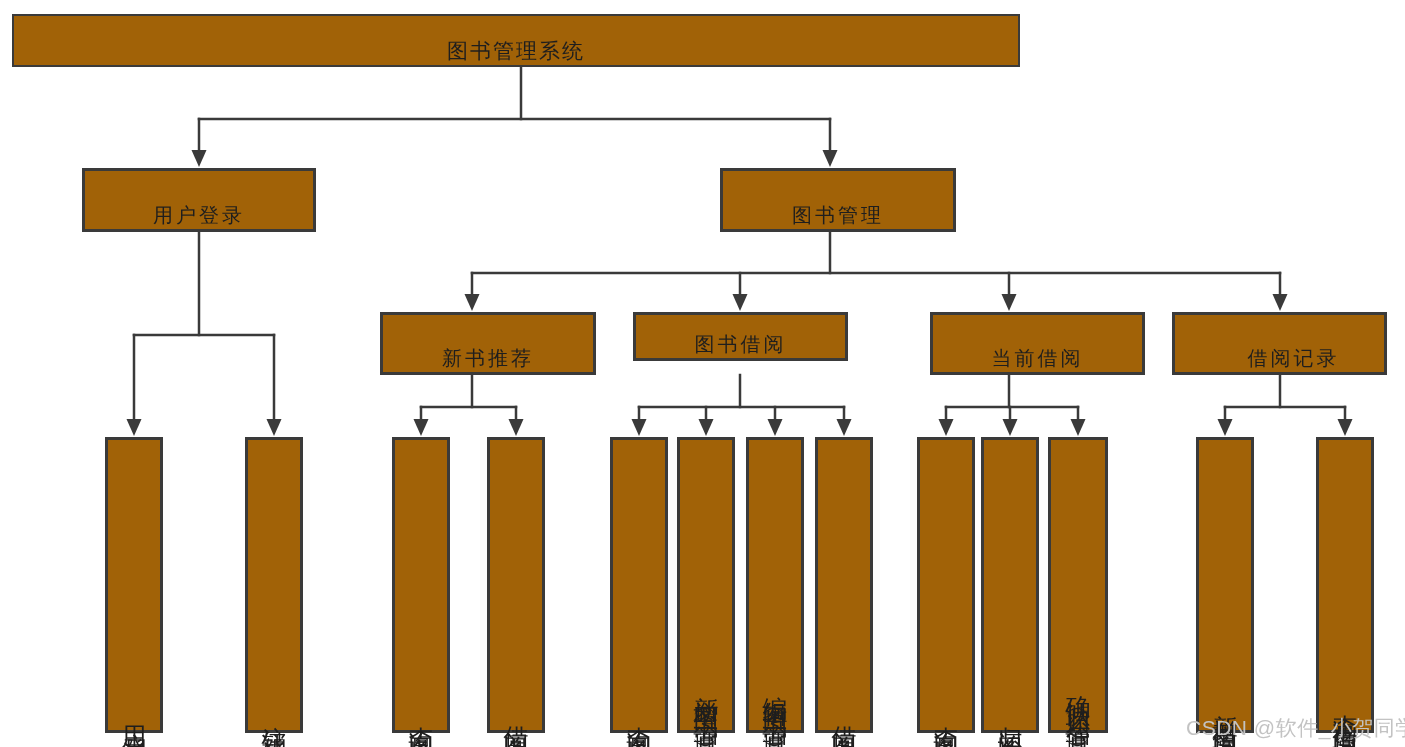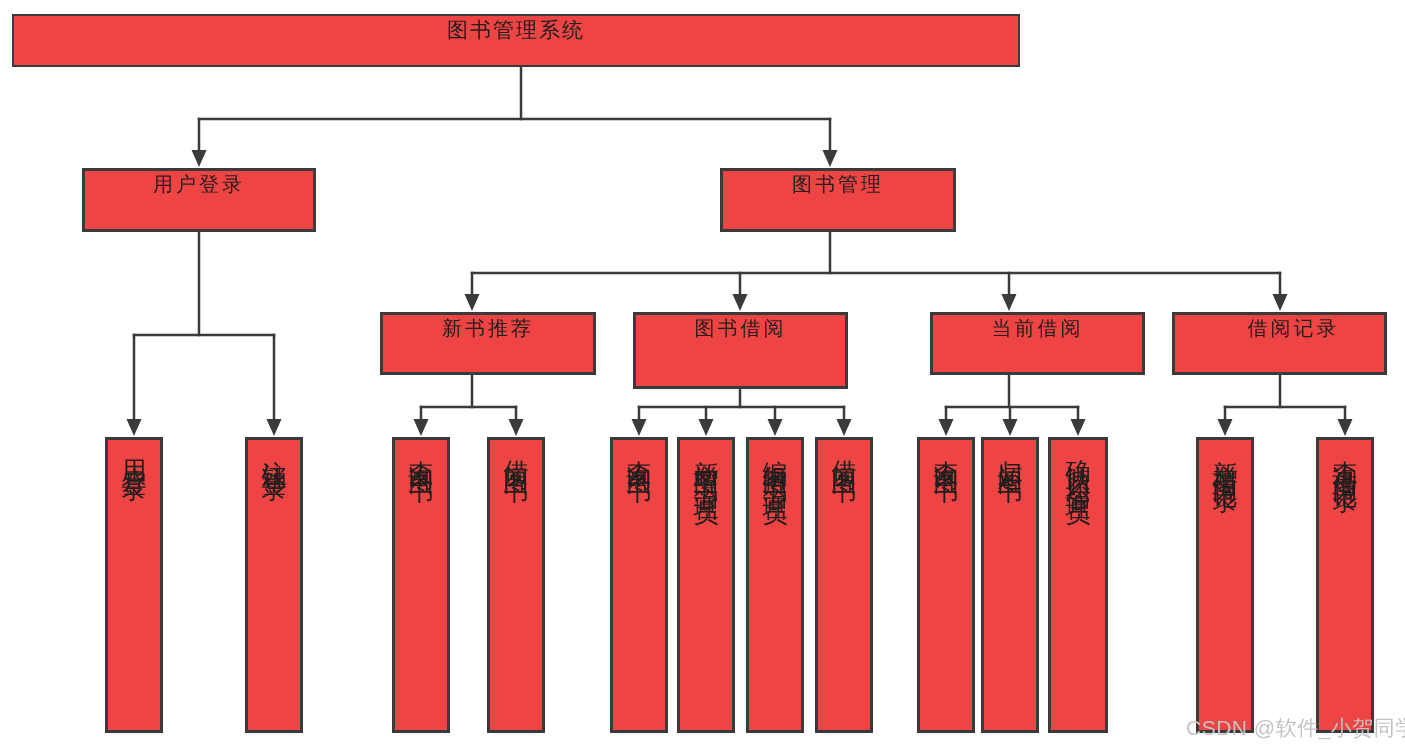--- a/index.html
+++ b/index.html
@@ -2,23 +2,23 @@
 <html><head>
 <meta charset="utf-8">
 <style>
   html,body{margin:0;padding:0;background:#ffffff;}
   .canvas{
     position:relative;width:1405px;height:747px;background:#ffffff;
     font-family:"Liberation Sans","DejaVu Sans",sans-serif;overflow:hidden;
   }
   .connectors{position:absolute;left:0;top:0;z-index:1;}
   .node{
-    position:absolute;z-index:2;background:#ef4444;
+    position:absolute;z-index:2;background:#a16207;
     border:3px solid #3a3a3a;box-sizing:border-box;
-    display:flex;align-items:flex-start;justify-content:center;
+    display:flex;align-items:flex-end;justify-content:center;
     color:#1e1e1e;
   }
   .node.root{border-width:2px;}
   .h-label{font-size:21px;letter-spacing:2px;white-space:nowrap;}
   .node.lvl .h-label{font-size:20px;letter-spacing:3px;}
   .v-label{
     writing-mode:vertical-rl;text-orientation:mixed;
     font-size:25px;letter-spacing:6px;line-height:1;white-space:nowrap;
   }
   .watermark{
@@ -107,21 +107,21 @@
   <div class="node lvl" style="left:82px;top:168px;width:234px;height:64px;">
     <span class="h-label">用户登录</span>
   </div>
   <div class="node lvl" style="left:712px;top:168px;width:236px;height:64px;margin-left:8px;">
     <span class="h-label">图书管理</span>
   </div>
 
   <div class="node lvl" style="left:364px;top:312px;width:216px;height:63px;margin-left:16px;">
     <span class="h-label">新书推荐</span>
   </div>
-  <div class="node lvl" style="left:633px;top:312px;width:215px;height:77px;">
+  <div class="node lvl" style="left:633px;top:312px;width:215px;height:49px;">
     <span class="h-label">图书借阅</span>
   </div>
   <div class="node lvl" style="left:902px;top:312px;width:215px;height:63px;margin-left:28px;">
     <span class="h-label">当前借阅</span>
   </div>
   <div class="node lvl" style="left:1172px;top:312px;width:215px;height:63px;padding-left:28px;">
     <span class="h-label">借阅记录</span>
   </div>
 
   <div class="node" style="left:105px;top:437px;width:58px;height:296px;">

